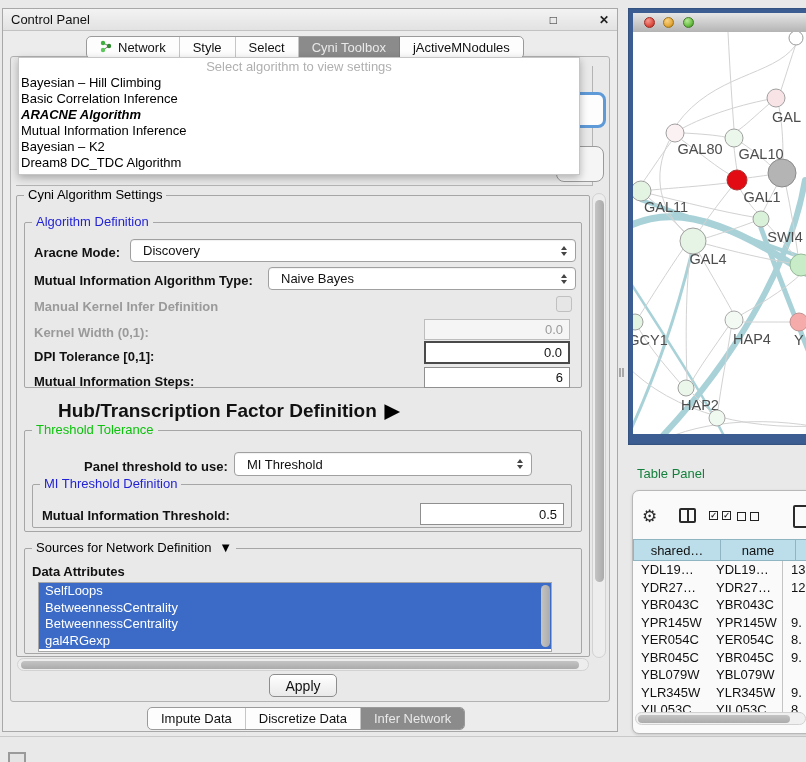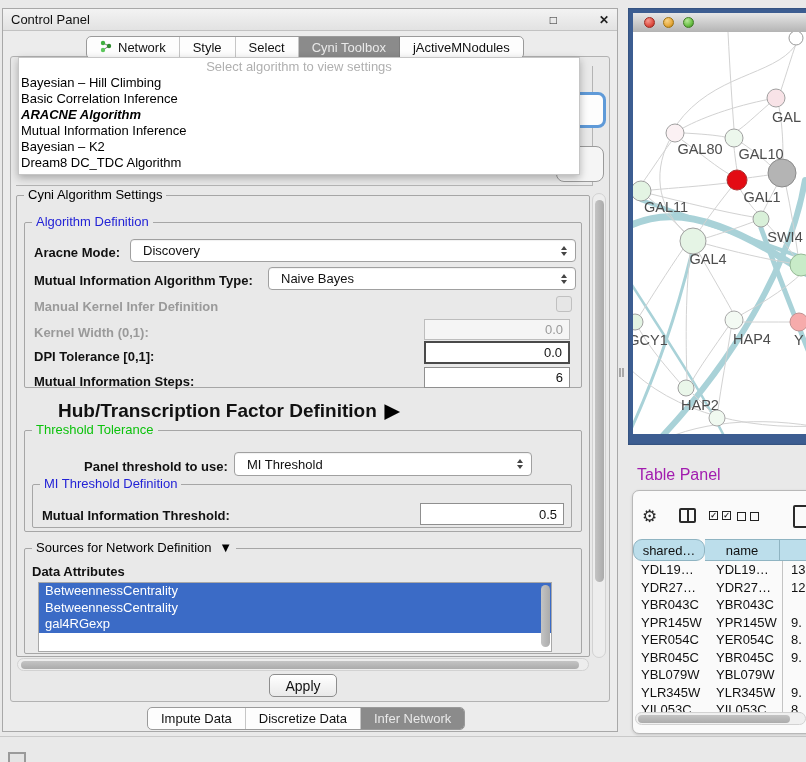--- a/index.html
+++ b/index.html
@@ -211,20 +211,21 @@
 <input class="tf abs" style="left: 420px; top: 503px; width: 144px; height: 22px; z-index: 4;" value="0.5">
 
 <div class="gbox" style="left:24px;top:548px;width:558px;height:106px;z-index:3;"></div>
 <div class="legend" style="left:32px;top:541px;z-index:4;">
   <span>Sources for Network Definition</span>
   <span style="margin-left:4px;">▼</span>
 </div>
 <div class="flabel" style="left:32px;top:564px;z-index:4;text-align:center;">Data Attributes</div>
 
 <div class="attrlist" id="attr-list" style="left:38px;top:582px;width:514px;height:70px;z-index:4;">
+    <div class="li">SelfLoops</div>
     <div class="li">BetweennessCentrality</div>
     <div class="li">BetweennessCentrality</div>
     <div class="li">gal4RGexp</div>
   </div>
 <div class="sb-thumb" style="left:541px;top:585px;width:9px;height:62px;z-index:5;"></div>
 
 <div class="sb-track" style="left:17px;top:658px;width:572px;height:13px;z-index:3;">
   <div class="sb-thumb h" style="left:3px;top:2px;width:558px;height:8px;"></div>
 </div>
 
@@ -318,37 +319,37 @@
       <circle cx="101" cy="288" r="9" fill="#f3faf3" stroke="#a8a8a8" stroke-width="1"></circle>
       <text x="119" y="312" text-anchor="middle" fill="#4d4d4d" font-size="14.5" font-family="&quot;Liberation Sans&quot;, sans-serif">HAP4</text>
       <circle cx="166" cy="290" r="9" fill="#f6abab" stroke="#c09090" stroke-width="1"></circle>
       <text x="161" y="313" text-anchor="start" fill="#4d4d4d" font-size="14.5" font-family="&quot;Liberation Sans&quot;, sans-serif">Y</text>
       <circle cx="53" cy="356" r="8" fill="#eaf7ea" stroke="#a0a0a0" stroke-width="1"></circle>
       <text x="67" y="378" text-anchor="middle" fill="#4d4d4d" font-size="14.5" font-family="&quot;Liberation Sans&quot;, sans-serif">HAP2</text>
       <circle cx="84" cy="386" r="8" fill="#f0f9f0" stroke="#a8a8a8" stroke-width="1"></circle>
     </svg>
   </div>
 
-<div class="abs" style="left:637px;top:466px;font-size:16px;color:#a21caf;">Table Panel</div>
+<div class="abs" style="left:637px;top:466px;font-size:13px;color:#15803d;">Table Panel</div>
 
 <div class="tpanel" style="left:632px;top:490px;width:182px;height:244px;"></div>
 
 <span class="ticon" style="left:642px;top:506px;font-size:17px;font-family:'DejaVu Sans',sans-serif;">⚙</span>
 <span class="ticon colicon abs" style="left:679px;top:508px;">
     <i></i>
   </span>
 <span class="mini-cb" style="left:709px;top:511px;">✓</span>
 <span class="mini-cb" style="left:722px;top:511px;">✓</span>
 <span class="mini-cb" style="left:737px;top:512px;"></span>
 <span class="mini-cb" style="left:750px;top:512px;"></span>
 <span class="abs" style="left:793px;top:505px;width:18px;height:23px;border:2px solid #2a2a2a;border-radius:2px;box-sizing:border-box;"></span>
 
 <div class="tbl" id="node-table" style="left:633px;top:539px;width:240px;">
     <div class="hrow">
-      <div class="hcell" style="width: 72px; border-radius: 9px;">shared…</div>
+      <div class="hcell" style="width: 88px;">shared…</div>
       <div class="hcell" style="width: 75px;">name</div>
       <div class="hcell" style="width: 60px;"></div>
     </div>
     <div class="brow">
       <div class="bcell" style="width: 75px;">YDL19…</div>
       <div class="bcell c2" style="width: 75px;">YDL19…</div>
       <div class="bcell" style="width: 60px;">13</div>
     </div>
     <div class="brow">
       <div class="bcell" style="width: 75px;">YDR27…</div>

